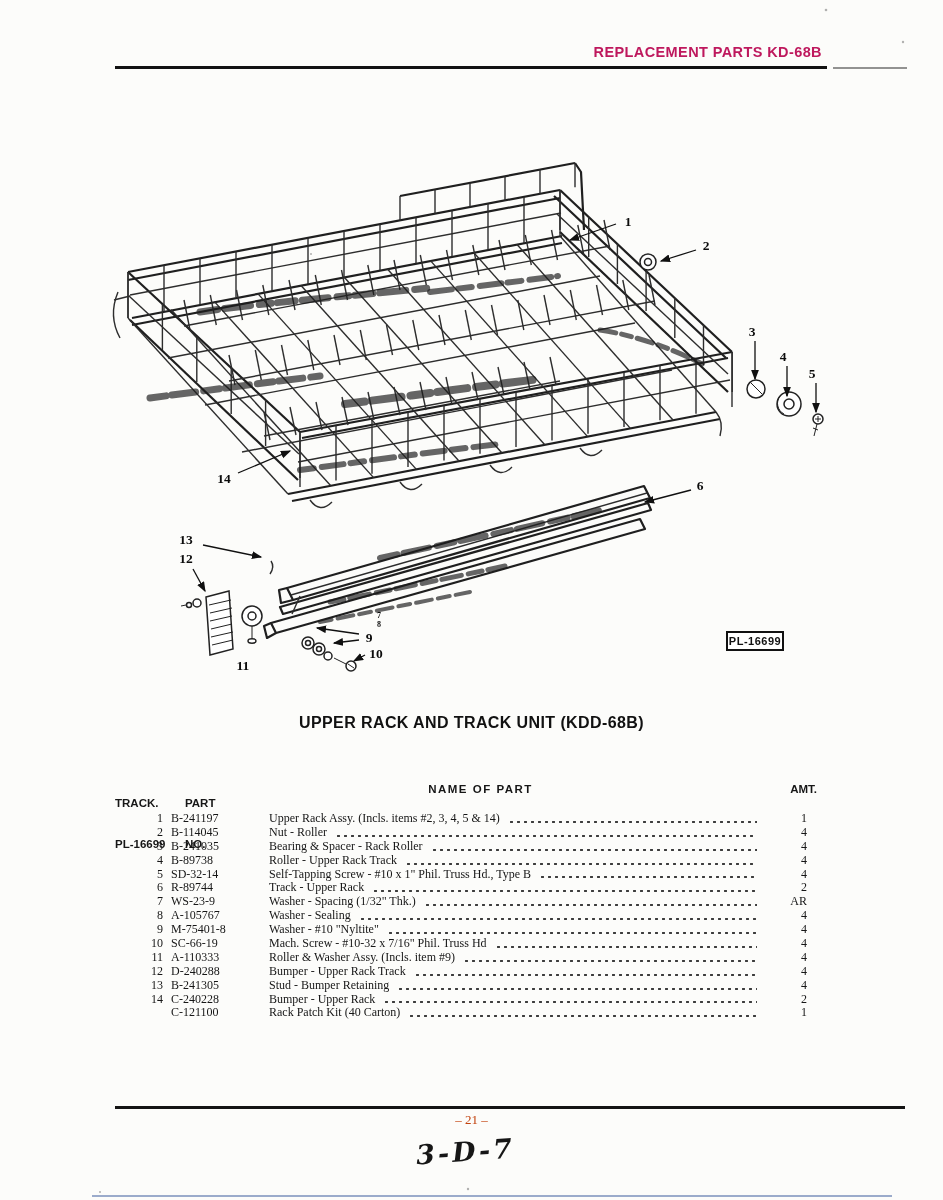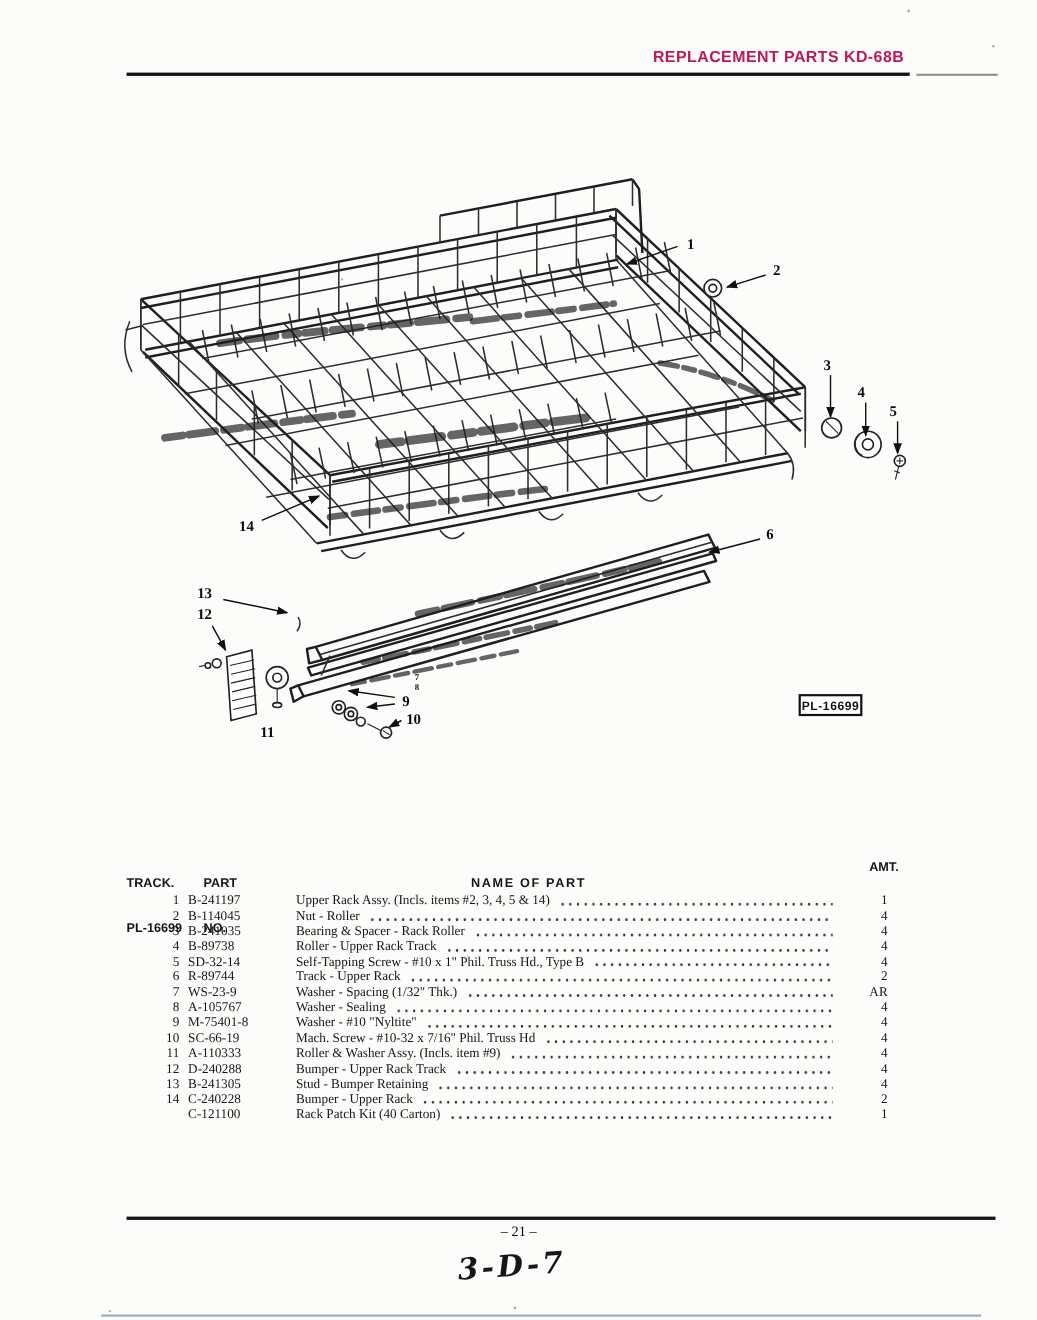--- a/index.html
+++ b/index.html
@@ -26,33 +26,33 @@
   .noise circle{fill:#555;opacity:.45;}
   
   .dg-title{position:absolute;top:714px;left:0;width:943px;text-align:center;
             font-family:"Liberation Sans",sans-serif;font-weight:bold;font-size:16px;letter-spacing:.4px;color:#111;}
   
   .tbl{position:absolute;left:115px;top:770px;width:706px;font-size:12px;color:#161616;}
   .thead{position:relative;height:42px;font-family:"Liberation Sans",sans-serif;font-weight:bold;font-size:11.5px;}
   .th{position:absolute;line-height:13.5px;white-space:pre;}
   .th-illus{left:0;top:0;}
   .th-part{left:70px;top:0;}
-  .th-name{left:258px;top:13px;width:215px;text-align:center;letter-spacing:1.5px;margin-top:14px;}
+  .th-name{left:258px;top:13px;width:215px;text-align:center;letter-spacing:1.5px;}
   .th-amt{right:4px;top:13px;}
   .trow{display:flex;align-items:baseline;line-height:13.9px;height:13.9px;white-space:nowrap;}
   .c-illus{width:48px;text-align:right;flex:none;}
   .c-part{width:96px;margin-left:8px;flex:none;}
   .c-name{margin-left:2px;flex:none;}
   .dots{flex:1;height:4px;margin:0 10px 2px 8px;align-self:flex-end;min-width:12px;
         background-image:radial-gradient(circle,#3c3c3c 1.1px,transparent 1.4px);
         background-size:7px 4px;background-position:0 100%;background-repeat:repeat-x;}
   .c-amt{width:40px;text-align:right;padding-right:14px;flex:none;}
   
   .ftr-rule{position:absolute;top:1106px;left:115px;width:790px;height:3px;background:#141414;}
-  .pageno{position:absolute;top:1112px;left:0;width:943px;text-align:center;font-size:13px;color:#000000;}
+  .pageno{position:absolute;top:1112px;left:0;width:943px;text-align:center;font-size:13px;color:#c2410c;}
   .hand{position:absolute;top:1136px;left:416px;font-family:"DejaVu Serif",serif;font-style:italic;
         font-weight:bold;font-size:27px;letter-spacing:3px;transform:rotate(-4deg);color:#161616;}
   .bluefoot{position:absolute;top:1195px;left:92px;width:800px;height:2px;background:#8a9cc2;opacity:.85;}
 </style>
 </head>
 <body>
 
 <div class="sheet">
 
   <div class="hdr">REPLACEMENT PARTS KD-68B</div>
@@ -303,20 +303,21 @@
 
     <g class="noise">
       <circle cx="826" cy="10" r="1.3"></circle>
         <circle cx="903" cy="42" r="1.2"></circle>
       <circle cx="468" cy="1189" r="1.2"></circle>
         <circle cx="100" cy="1192" r="1"></circle>
       <circle cx="311" cy="254" r="1"></circle>
     </g>
   </svg>
 
+  <div class="dg-title">UPPER RACK AND TRACK UNIT (KDD-68B)</div>
 
   <div class="tbl">
     <div class="thead">
       <div class="th th-illus">
         <div>TRACK.</div>
         <div>PL-16699</div>
       </div>
       <div class="th th-part">
         <div>PART</div>
         <div>NO.</div>

